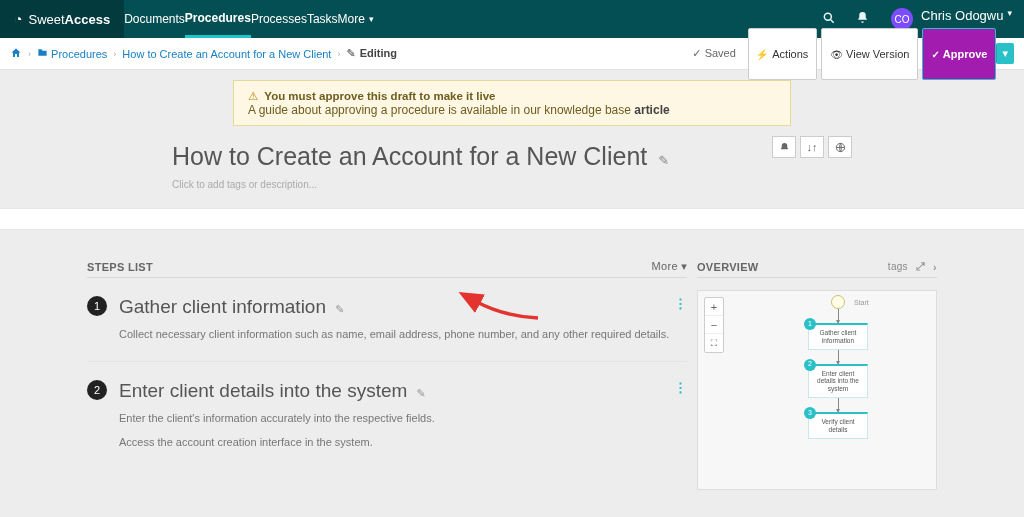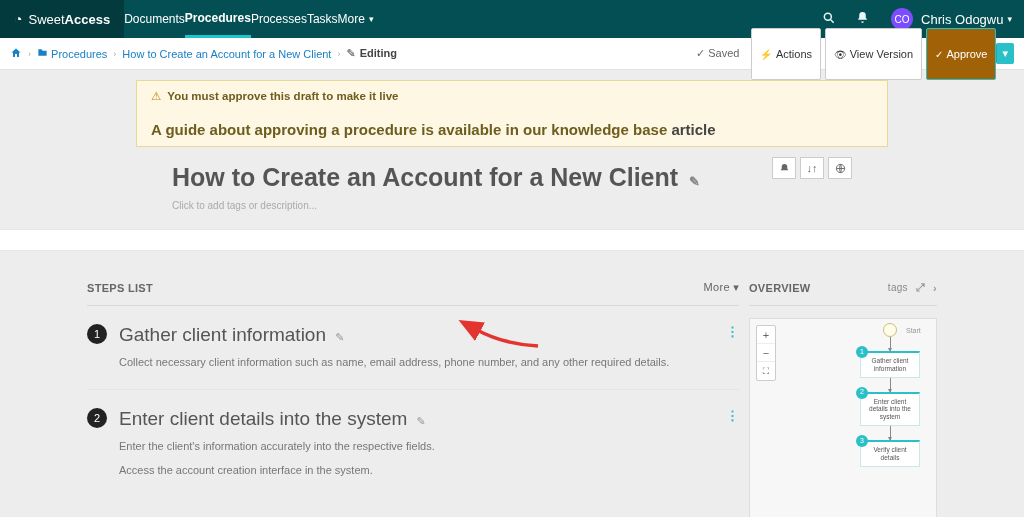--- a/index.html
+++ b/index.html
@@ -8,60 +8,60 @@
 
 .topnav { background: #044f53; color: #fff; display: flex; align-items: center; height: 38px; }
 .brand { background: #033a3d; height: 38px; display: flex; align-items: center; padding: 0 14px; font-weight: 300; }
 .brand .logo-icon { margin-right: 6px; font-size: 14px; }
 .brand .bold { font-weight: 600; }
 .nav-item { padding: 0 0; height: 38px; display: flex; align-items: center; color: #fff; font-size: 12px; cursor: pointer; }
 .nav-item.active { border-bottom: 3px solid #1ec6cc; font-weight: 600; }
 .chev { margin-left: 4px; font-size: 9px; }
 .nav-spacer { flex: 1; }
 .nav-icon { padding: 0 10px; cursor: pointer; color: #e8f7f8; }
-.user { display: flex; align-items: center; padding: 0 12px; cursor: pointer; }
+.user { display: flex; align-items: flex-start; padding: 0 12px; cursor: pointer; }
 .avatar { width: 22px; height: 22px; border-radius: 50%; background: #7c4dff; color: #fff; font-size: 10px; display: flex; align-items: center; justify-content: center; margin-right: 8px; }
 
 
 .crumbbar { background: #fff; border-bottom: 1px solid #e2e2e2; height: 32px; display: flex; align-items: center; padding: 0 10px; font-size: 11px; }
 .crumbbar a { color: #1980c4; text-decoration: none; }
 .crumbbar .sep { color: #aaa; margin: 0 6px; font-size: 9px; }
 .crumbbar .editing { color: #444; }
 .crumbbar .pencil { margin-right: 4px; }
 .crumb-spacer { flex: 1; }
 .saved { color: #666; font-size: 11px; margin-right: 8px; }
 .btn { background: #fff; border: 1px solid #ccc; border-radius: 2px; padding: 19px 8px; font-size: 11px; margin-left: 4px; cursor: pointer; color: #333; }
 .btn .icon { margin-right: 3px; font-size: 10px; }
-.btn.approve { background: #a16207; border-color: #2ac0c7; color: #fff; }
+.btn.approve { background: #a21caf; border-color: #2ac0c7; color: #fff; font-weight: bold; }
 .btn.approve-drop { background: #2ac0c7; border-color: #2ac0c7; color: #fff; padding: 3px 5px; margin-left: 0; border-left: 1px solid #1fa9af; }
 
 
-.alert { background: #fdf7e3; border: 1px solid #e6d996; margin: 10px auto 0; width: 752px; padding: 8px 14px; font-size: 11.5px; color: #6e5d1f; }
+.alert { background: #fdf7e3; border: 1px solid #e6d996; margin: 10px auto 0; width: 558px; padding: 8px 14px; font-size: 11.5px; color: #6e5d1f; }
 .alert .warn { color: #b8860b; margin-right: 6px; }
 .alert .title { font-weight: 600; }
-.alert .sub { margin-top: 18px; font-size: 15px; font-weight: bold; }
+.alert .sub { margin-top: 0; font-size: 12px; }
 .alert .sub b { color: #444; }
 
 
 .title-wrap { width: 680px; margin: 16px auto 0; position: relative; }
 .title-actions { position: absolute; right: 0; top: -6px; display: flex; gap: 4px; }
 .mini { width: 24px; height: 22px; border: 1px solid #ccc; background: #fff; display: flex; align-items: center; justify-content: center; font-size: 11px; color: #666; cursor: pointer; }
-.page-title { font-size: 25px; font-weight: 700; color: #555; }
+.page-title { font-size: 25px; font-weight: 400; color: #555; }
 .page-title .pen { font-size: 13px; color: #888; margin-left: 4px; }
 .tagline { color: #aaa; font-size: 10px; margin-top: 8px; }
 
 
 .band { background: #fff; height: 22px; margin-top: 18px; border-top: 1px solid #e6e6e6; border-bottom: 1px solid #e6e6e6; }
 
 
 .main { width: 850px; margin: 30px auto 0; display: flex; gap: 10px; }
 .steps-col { flex: 1; }
-.overview-col { width: 188px; }
-
-.col-head { display: flex; align-items: center; border-bottom: 1px solid #d9d9d9; padding-bottom: 11px; margin-bottom: 12px; font-size: 11px; color: #666; font-weight: 600; letter-spacing: .3px; }
+.overview-col { width: 240px; }
+
+.col-head { display: flex; align-items: center; border-bottom: 1px solid #d9d9d9; padding-bottom: 4px; margin-bottom: 12px; font-size: 11px; color: #666; font-weight: 600; letter-spacing: .3px; }
 .col-head .more { margin-left: auto; font-weight: 400; cursor: pointer; }
 .col-head .print { margin-left: auto; font-weight: 400; color: #888; font-size: 10px; cursor: pointer; }
 .col-head .ovw-icon { margin-left: 8px; color: #999; cursor: pointer; font-size: 11px; }
 
 .step { display: flex; padding: 6px 0 18px; position: relative; border-bottom: 1px solid #e4e4e4; margin-bottom: 12px; }
 .step:last-child { border-bottom: none; }
 .num { width: 20px; height: 20px; border-radius: 50%; background: #222; color: #fff; font-size: 11px; display: flex; align-items: center; justify-content: center; margin-right: 12px; flex-shrink: 0; }
 .step-body { flex: 1; }
 .step-title { font-size: 19px; font-weight: 400; color: #555; }
 .step-title .pen { font-size: 11px; color: #999; margin-left: 4px; }

